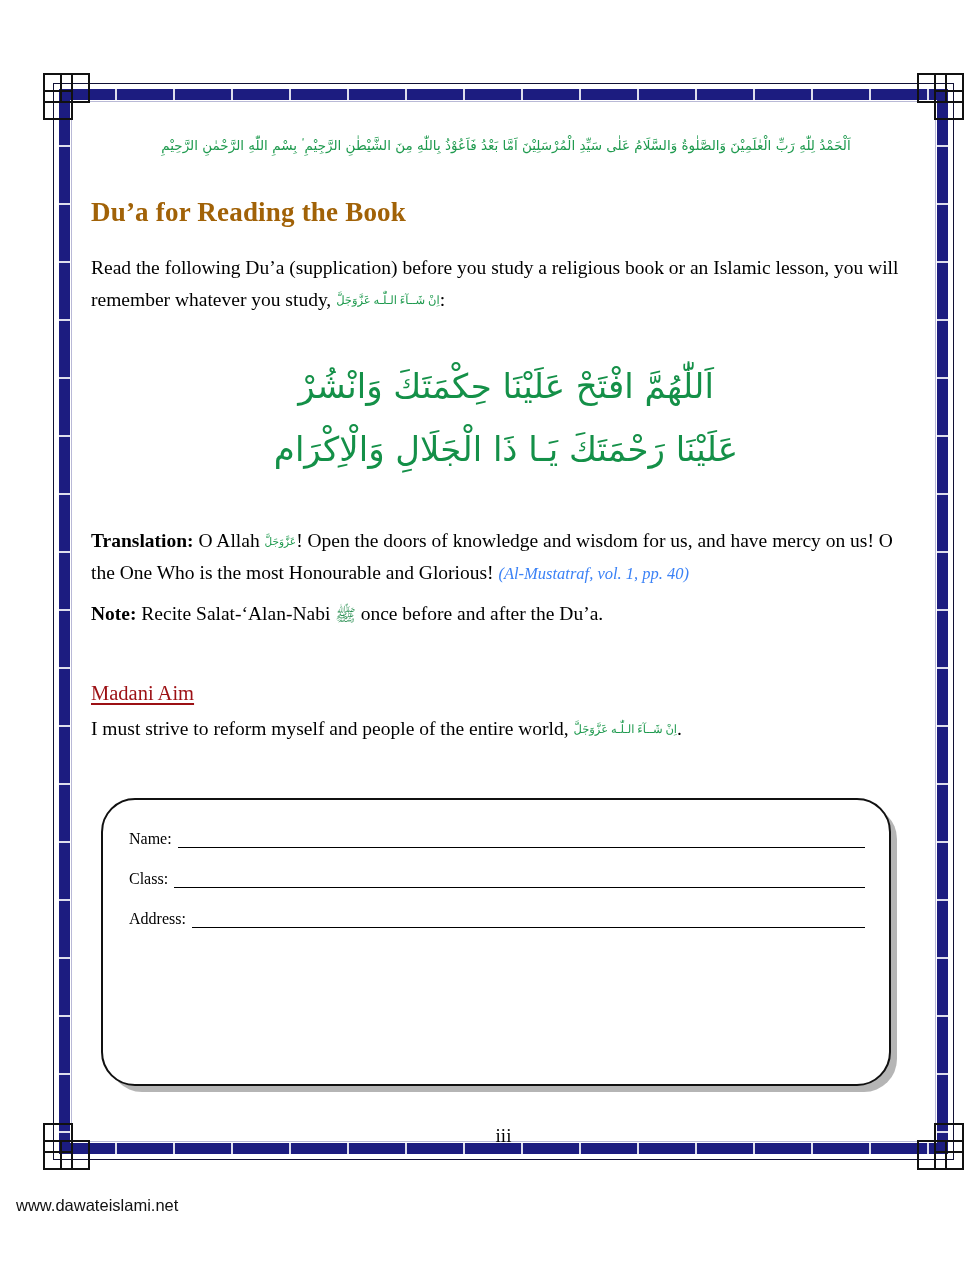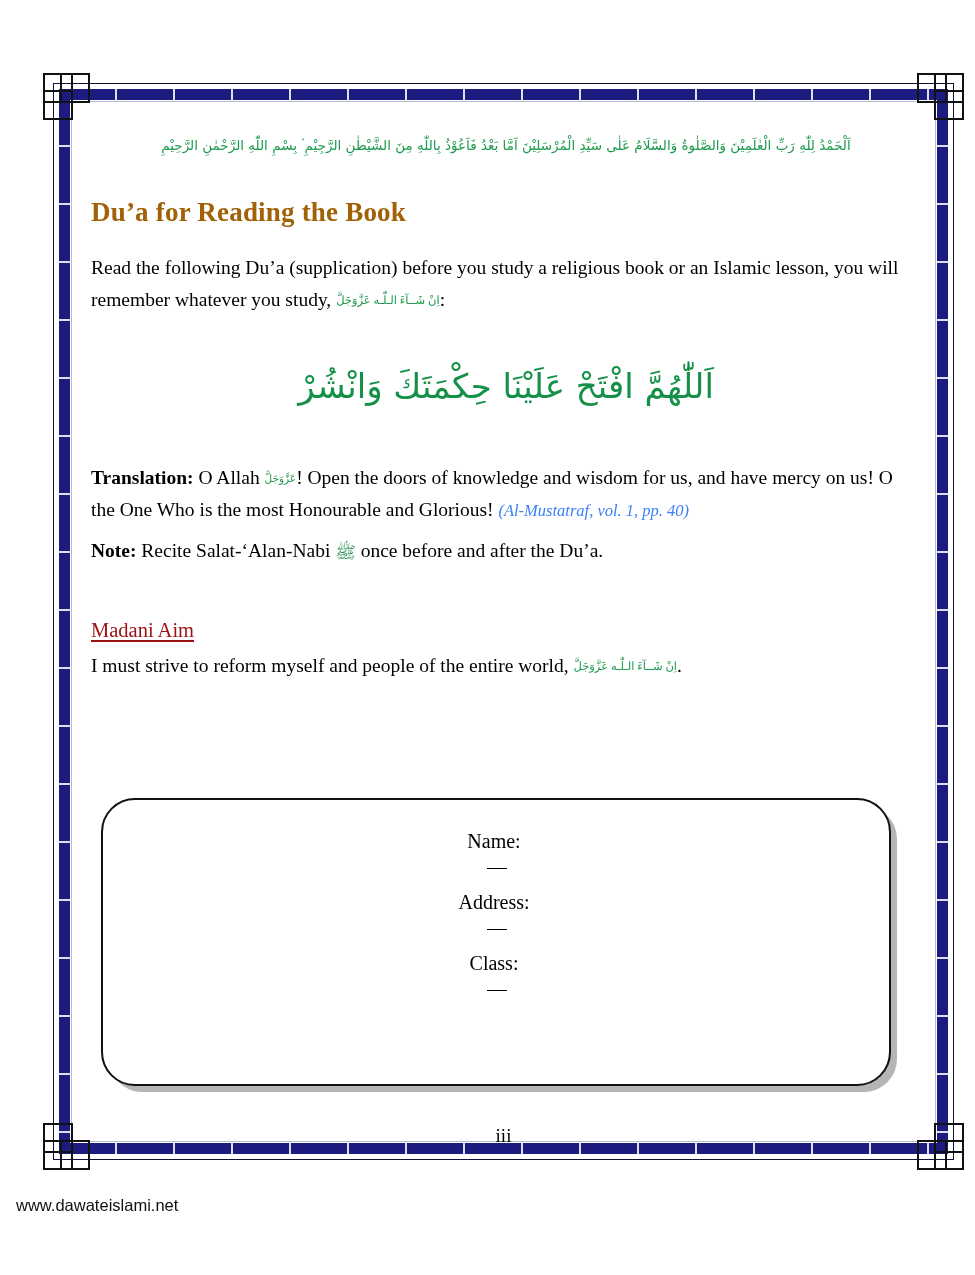--- a/index.html
+++ b/index.html
@@ -208,25 +208,24 @@
     box-shadow: 7px 7px 0 -1px rgba(120,120,120,0.55);
   }
   .form-rows {
     position: absolute;
     left: 26px;
     top: 30px;
     right: 24px;
   }
   .form-row {
     display: flex;
-    align-items: center;
-    font-size: 20px;
+    align-items: flex-end;
+    font-size: 16px;
     margin-bottom: 22px;
     white-space: nowrap;
-    flex-direction: column;
   }
   .form-row .flabel { flex: 0 0 auto; padding-right: 6px; }
   .form-row .fline {
     flex: 1 1 auto;
     border-bottom: 1.7px solid #000000;
     height: 16px;
     min-width: 20px;
   }
   .form-row .fline.short { flex: 0 0 228px; }
   .form-row .fline.phone { flex: 0 0 258px; }
@@ -292,20 +291,21 @@
 
     <h1 class="page-title">Du’a for Reading the Book</h1>
 
     <p class="body-text">
       <span>Read the following Du’a (supplication) before you study a religious book or an Islamic lesson, you will remember whatever you study,</span>
       <span class="ar-inline">اِنْ شَــآءَ الـلّٰـه عَزَّوَجَلَّ</span><span>:</span>
     </p>
 
     <div class="dua-block">
       <div class="dua-line">اَللّٰهُمَّ افْتَحْ عَلَيْنَا حِكْمَتَكَ وَانْشُرْ</div>
+      <div class="dua-line">عَلَيْنَا رَحْمَتَكَ يَـا ذَا الْجَلَالِ وَالْاِكْرَام</div>
     </div>
 
     <p class="body-text translation">
       <span class="lbl-bold">Translation:</span>
       <span>O Allah</span>
       <span class="ar-inline-sm">عَزَّوَجَلَّ</span><span>! Open the doors of knowledge and wisdom for us, and have mercy on us!</span>
       <span>O the One Who is the most Honourable and Glorious!</span>
       <span class="citation">(Al-Mustatraf, vol. 1, pp. 40)</span>
     </p>
 
@@ -329,29 +329,29 @@
     <div class="form-card">
       <div class="form-rows">
 
         <div class="form-row">
           <span class="flabel">Name:</span>
           <span class="fline"></span>
         </div>
 
 
         <div class="form-row">
+          <span class="flabel">Class:</span>
+          <span class="fline"></span>
+        </div>
+
+        <div class="form-row">
           <span class="flabel">Address:</span>
           <span class="fline"></span>
         </div>
 
-        <div class="form-row">
-          <span class="flabel">Class:</span>
-          <span class="fline"></span>
-        </div>
-
 
       </div>
     </div>
   </div>
 
   <div class="folio">iii</div>
   <div class="site-footer">www.dawateislami.net</div>
 
 </div>
 

